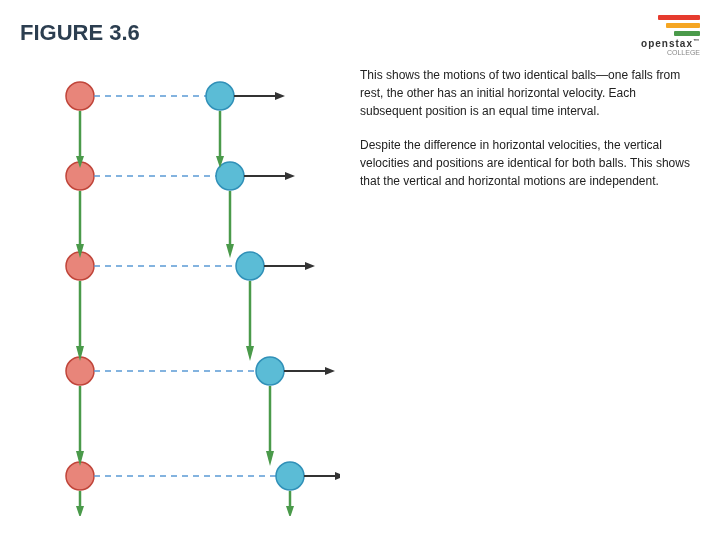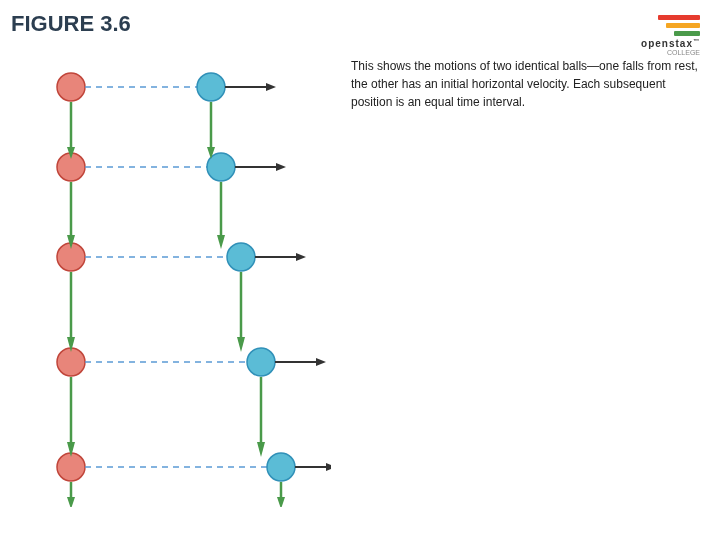--- a/index.html
+++ b/index.html
@@ -7,21 +7,21 @@
       width: 720px;
       height: 540px;
       background: #fff;
       font-family: Arial, sans-serif;
       overflow: hidden;
     }
     .page {
       width: 720px;
       height: 540px;
       position: relative;
-      padding: 11px;
+      padding: 20px;
     }
     .title {
       font-size: 22px;
       font-weight: bold;
       color: #2c3e50;
       margin-bottom: 10px;
     }
     .logo {
       position: absolute;
       top: 15px;
@@ -164,16 +164,17 @@
         <line x1="60" y1="435" x2="60" y2="452" stroke="#4a9a4a" stroke-width="2.5"></line>
         <polygon points="56,450 60,462 64,450" fill="#4a9a4a"></polygon>
 
         <line x1="270" y1="435" x2="270" y2="452" stroke="#4a9a4a" stroke-width="2.5"></line>
         <polygon points="266,450 270,462 274,450" fill="#4a9a4a"></polygon>
       </svg>
     </div>
 
     <div class="text-panel">
       <p class="text-block">This shows the motions of two identical balls—one falls from rest, the other has an initial horizontal velocity. Each subsequent position is an equal time interval.</p>
+      <p class="text-block">Despite the difference in horizontal velocities, the vertical velocities and positions are identical for both balls. This shows that the vertical and horizontal motions are independent.</p>
     </div>
 
   </div>
 </div>
 
 </body></html>

